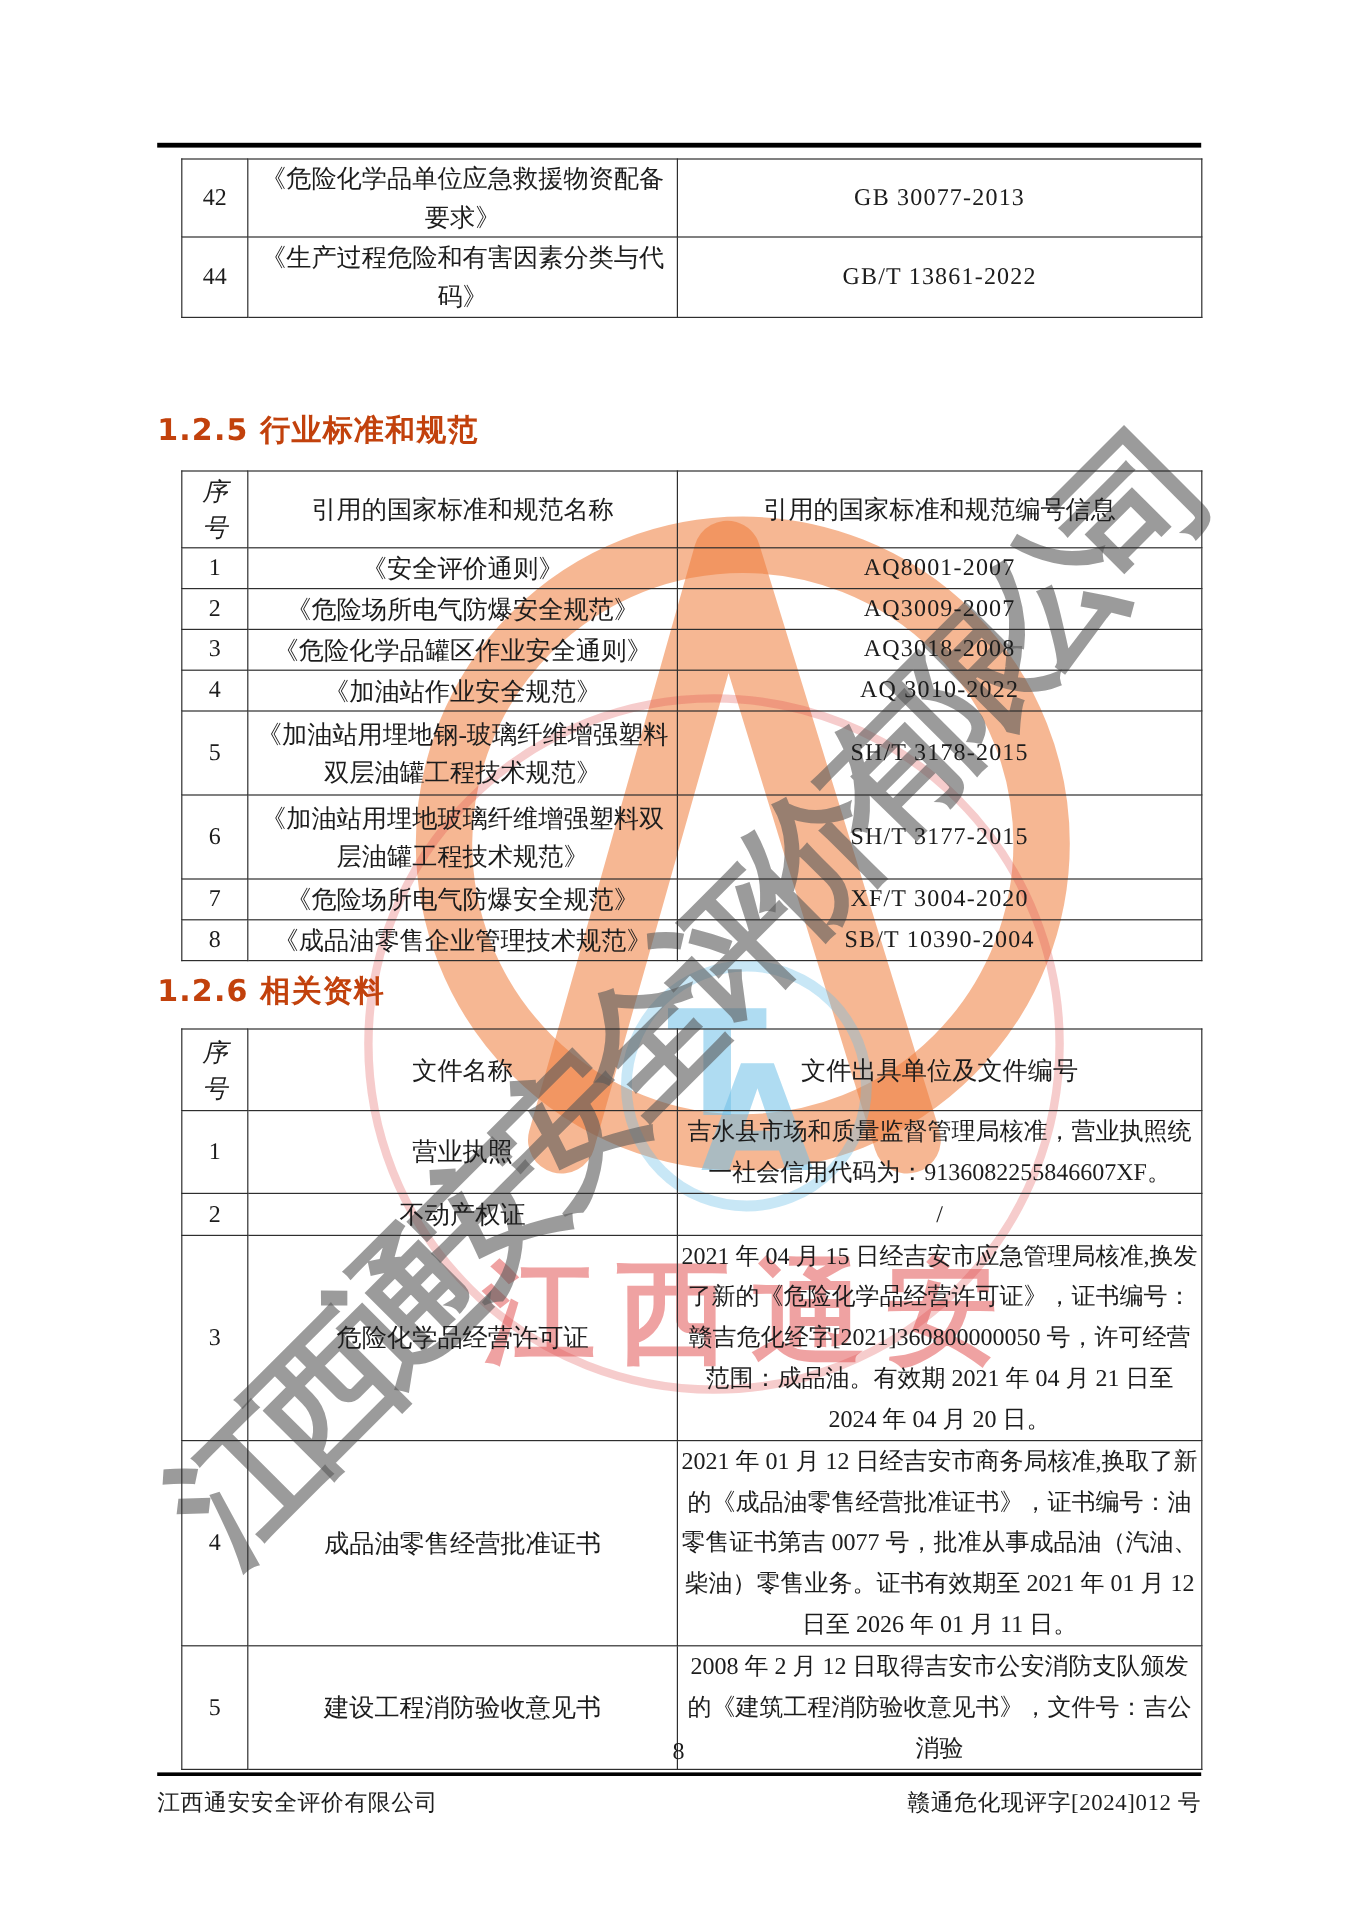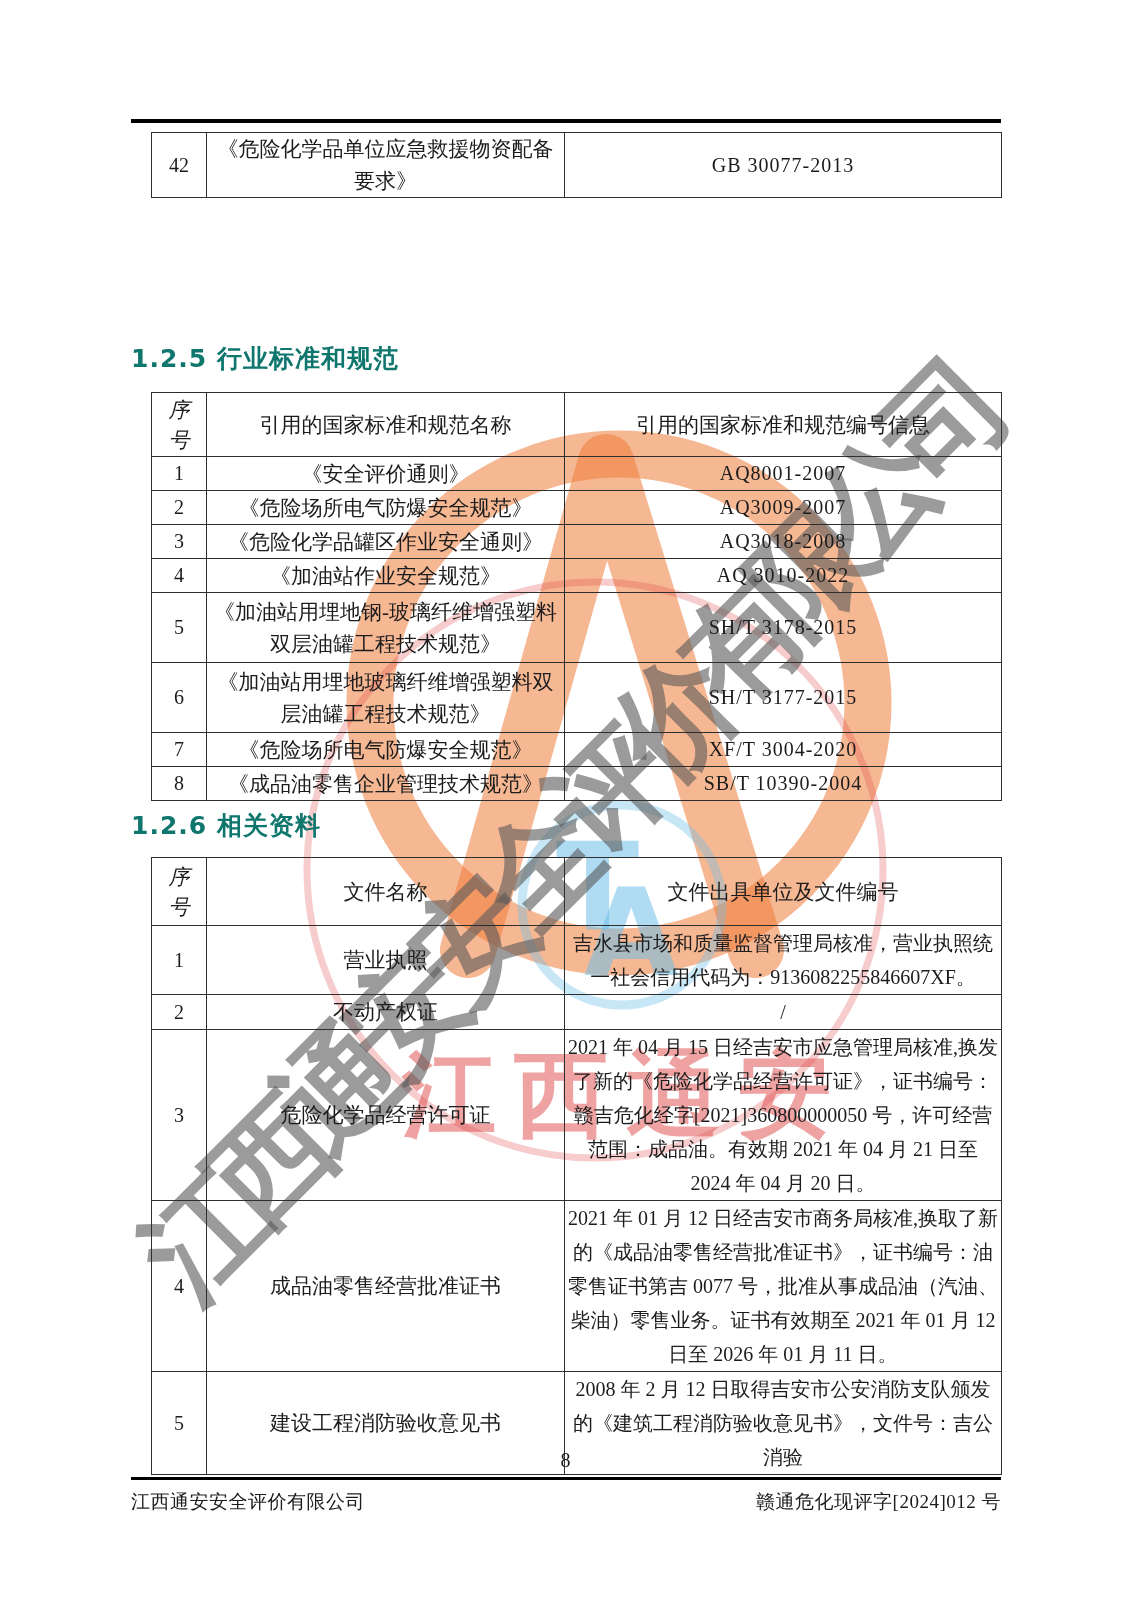--- a/index.html
+++ b/index.html
@@ -47,21 +47,21 @@
     font-weight:normal; padding:0; overflow:hidden;
   }
   .doc th { font-size:21px; line-height:30px; }
   .vwrap { display:inline-block; width:1.15em; line-height:30px;font-style:italic; }
   td.no   { font-size:20px; }
   td.name { font-size:21px; line-height:32px; padding:0 2px; }
   td.code { font-size:20px; letter-spacing:1px; }
   td.desc { font-size:20px; line-height:34px; padding:0 3px; }
   .sec-head {
     position:absolute; left:131px; font-family:"DejaVu Sans","Liberation Sans",sans-serif;
-    font-weight:700; font-size:25px; color:#0f766e; letter-spacing:1px; white-space:nowrap;
+    font-weight:700; font-size:25px; color:#c2410c; letter-spacing:1px; white-space:nowrap;
   }
   #h125 { top:342px; }
   #h126 { top:809px; }
   .pageno { position:absolute; top:1449px; left:0; width:100%; text-align:center; font-size:20px; }
   .bottom-rule { position:absolute; top:1477px; left:131px; width:870px; height:3px; background:#000; }
   .footer {
     position:absolute; top:1489px; left:131px; width:870px;
     display:flex; justify-content:space-between; font-size:19px; letter-spacing:.5px;
   }
 </style>
@@ -105,20 +105,25 @@
           <col style="width:55px">
           <col style="width:358px">
           <col style="width:437px">
         </colgroup>
       <tbody>
         <tr style="height:62px">
           <td class="no">42</td>
           <td class="name">《危险化学品单位应急救援物资配备要求》</td>
           <td class="code">GB 30077-2013</td>
         </tr>
+        <tr style="height:67px">
+          <td class="no">44</td>
+          <td class="name">《生产过程危险和有害因素分类与代码》</td>
+          <td class="code">GB/T 13861-2022</td>
+        </tr>
       </tbody>
     </table>
 
     <div class="sec-head" id="h125">1.2.5 行业标准和规范</div>
 
     <table class="doc" id="table-std">
       <colgroup>
           <col style="width:55px">
           <col style="width:358px">
           <col style="width:437px">

